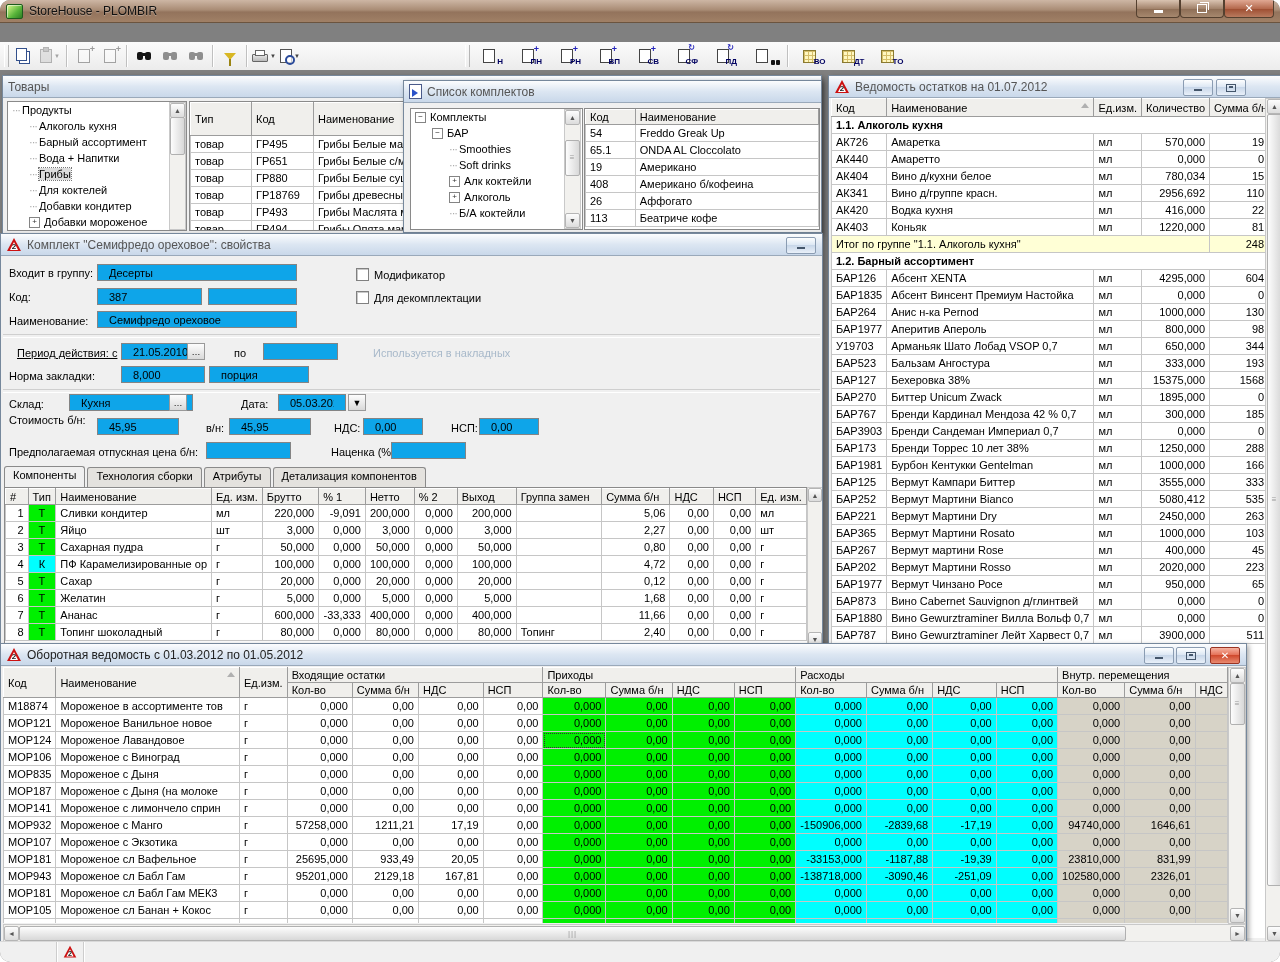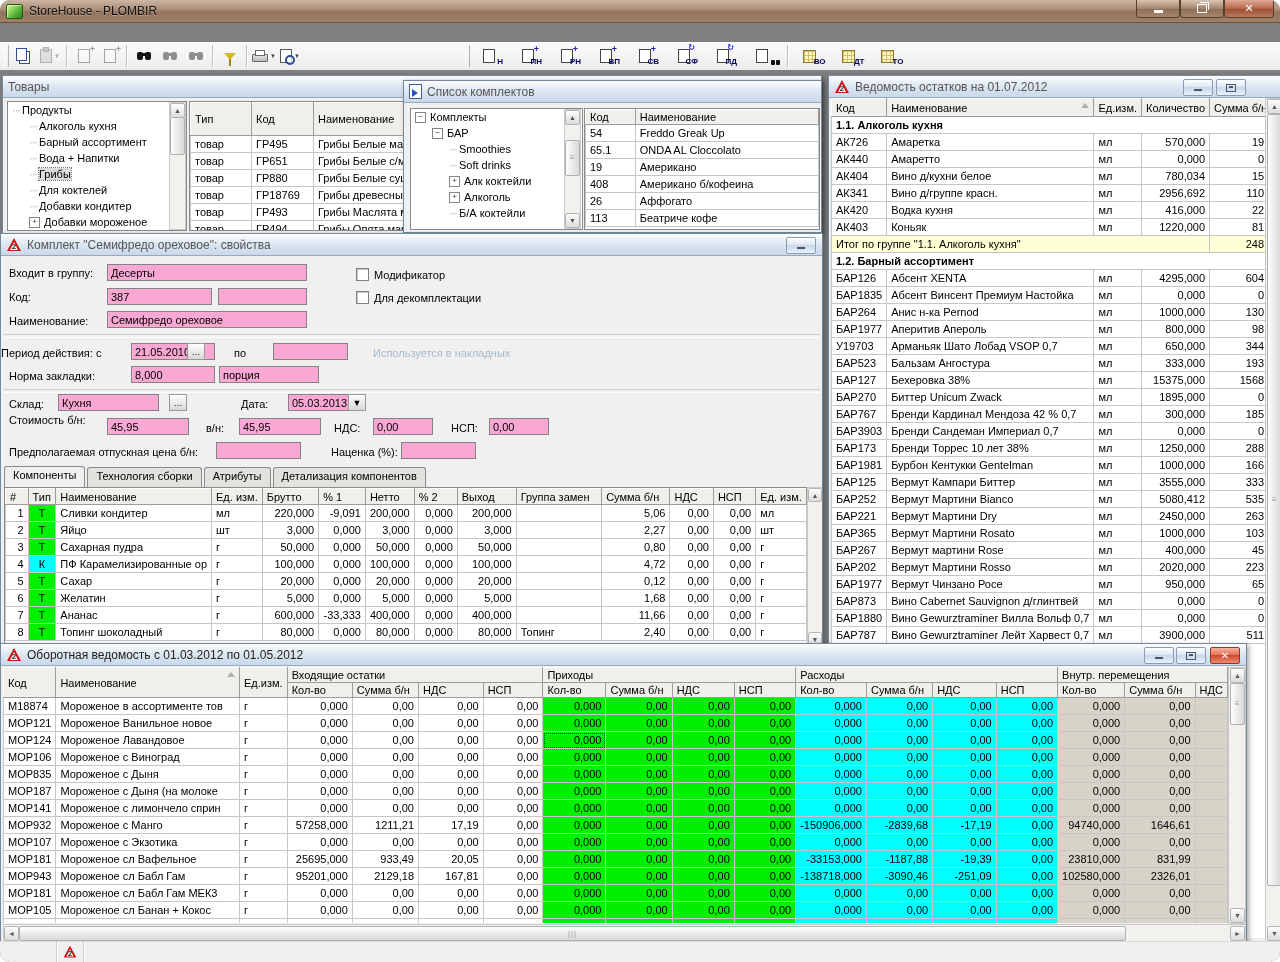--- a/index.html
+++ b/index.html
@@ -93,21 +93,21 @@
   
   .sb{position:absolute;background:#f2f1ee;border:1px solid #c9c9c9;}
   .sb .arrow{position:absolute;background:linear-gradient(#fdfdfd,#dcdcdc);border:1px solid #b5b5b5;border-radius:2px;
     display:flex;align-items:center;justify-content:center;font-size:7px;color:#555;}
   .sb .thumb{position:absolute;background:linear-gradient(90deg,#fdfdfd,#d8d8d8);border:1px solid #b0b0b0;border-radius:2px;}
   .sb.h .thumb{background:linear-gradient(#fdfdfd,#d8d8d8);}
   .grip{position:absolute;left:50%;top:50%;transform:translate(-50%,-50%);font-size:8px;color:#999;letter-spacing:1px;line-height:4px;}
 
   
   .flabel{position:absolute;white-space:nowrap;}
-  .fin{position:absolute;border:1px solid #848484;background:#f9a8d4;font:11px "Liberation Sans",sans-serif;padding:0 3px;height:17px;box-sizing:border-box;margin-left:10px;}
+  .fin{position:absolute;border:1px solid #848484;background:#0ea5e9;font:11px "Liberation Sans",sans-serif;padding:0 11px;height:17px;box-sizing:border-box;}
   .fbtn{position:absolute;height:17px;width:18px;border:1px solid #999;background:linear-gradient(#fdfdfd,#d9d9d9);
     font-size:9px;display:flex;align-items:center;justify-content:center;box-sizing:border-box;}
   .chk{position:absolute;display:flex;align-items:center;gap:5px;}
   .chk .box{width:11px;height:11px;background:#fff;border:1px solid #808080;box-shadow:inset 1px 1px 0 #c8c8c8;}
   .divider{position:absolute;left:2px;right:2px;height:2px;border-top:1px solid #cfcfcf;border-bottom:1px solid #fff;}
   .graytext{position:absolute;color:#a8b9ca;}
   .tabs{position:absolute;display:flex;align-items:flex-end;height:21px;}
   .tab{border:1px solid #8a8a8a;border-bottom:none;background:#e4e2de;padding:2px 8px 3px;margin-right:2px;border-radius:3px 3px 0 0;height:14px;}
   .tab.active{background:#f0f0f0;position:relative;top:1px;height:16px;}
 
@@ -713,35 +713,35 @@
           <span class="box"></span>
           <span>Модификатор</span>
         </span>
       <span class="chk" style="left:355px;top:57px;">
           <span class="box"></span>
           <span>Для декомплектации</span>
         </span>
 
       <span class="divider" style="top:100px;"></span>
 
-      <span class="flabel" style="left:0;top:113px;">Период действия: с</span>
+      <span class="flabel" style="left:16px;top:113px;text-decoration:underline;">Период действия: с</span>
       <input class="fin" style="left: 120px; top: 109px; width: 84px;" value="21.05.2010">
       <span class="fbtn" style="left:186px;top:109px;">…</span>
       <span class="flabel" style="left:233px;top:113px;">по</span>
       <input class="fin" style="left: 262px; top: 109px; width: 75px;" value="">
       <span class="graytext" style="left:372px;top:113px;">Используется в накладных</span>
 
       <span class="flabel" style="left:8px;top:136px;">Норма закладки:</span>
       <input class="fin" style="left: 120px; top: 132px; width: 84px;" value="8,000">
       <input class="fin" style="left: 208px; top: 132px; width: 100px;" value="порция">
 
       <span class="divider" style="top:155px;"></span>
 
       <span class="flabel" style="left:8px;top:164px;">Склад:</span>
-      <input class="fin" style="left: 47px; top: 160px; width: 101px;" value="Кухня">
+      <input class="fin" style="left: 68px; top: 160px; width: 124px;" value="Кухня">
       <span class="fbtn" style="left:168px;top:160px;">…</span>
       <span class="flabel" style="left:240px;top:164px;">Дата:</span>
       <input class="fin" style="left: 277px; top: 160px; width: 68px;" value="05.03.2013">
       <span class="fbtn" style="left:347px;top:160px;">▼</span>
 
       <span class="flabel" style="left:8px;top:180px;">Стоимость б/н:</span>
       <input class="fin" style="left: 96px; top: 184px; width: 82px;" value="45,95">
       <span class="flabel" style="left:205px;top:188px;">в/н:</span>
       <input class="fin" style="left: 228px; top: 184px; width: 82px;" value="45,95">
       <span class="flabel" style="left:333px;top:188px;">НДС:</span>

